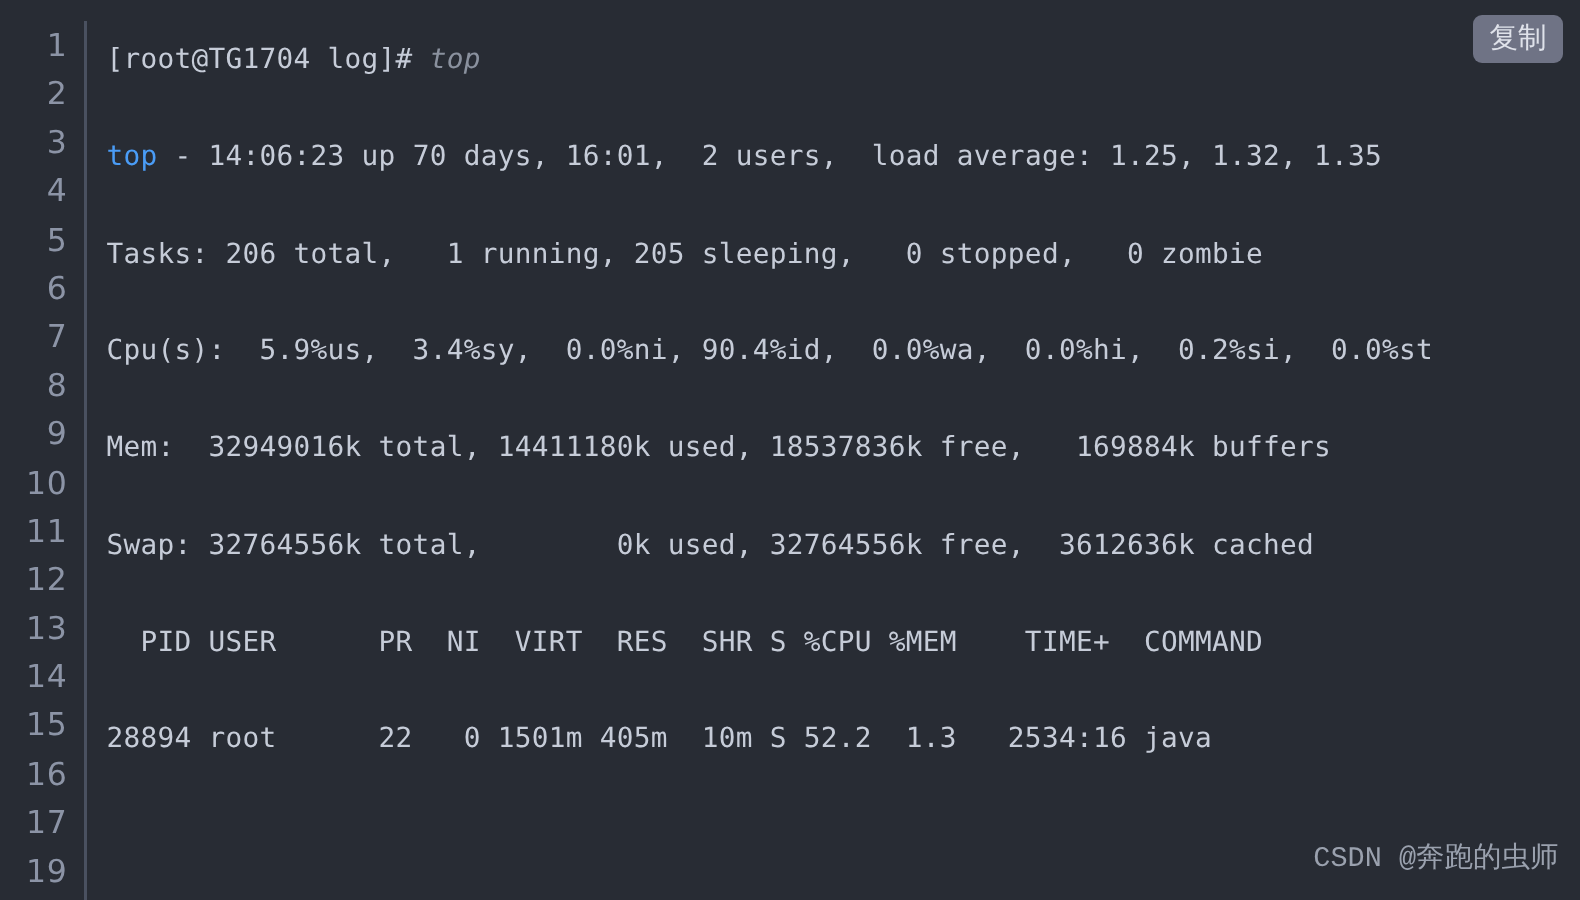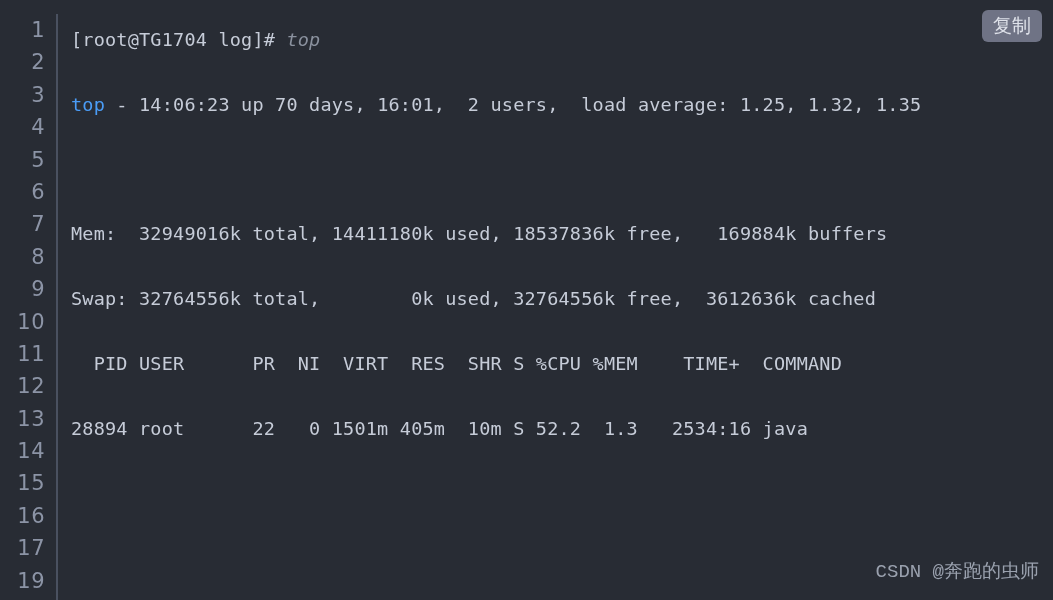--- a/index.html
+++ b/index.html
@@ -124,21 +124,23 @@
         <span class="gutter-num">16</span>
         <span class="gutter-num">17</span>
         <span class="gutter-num">19</span>
       </div>
 
     <div id="code-lines">
         <div class="code-line"><span class="tok-plain">[root@TG1704 log]# </span><span class="tok-cmt">top</span></div>
         <div class="code-line">&nbsp;</div>
         <div class="code-line"><span class="tok-kw">top</span><span class="tok-plain"> - 14:06:23 up 70 days, 16:01,  2 users,  load average: 1.25, 1.32, 1.35</span></div>
         <div class="code-line">&nbsp;</div>
+        <div class="code-line"><span class="tok-plain">Tasks: 206 total,   1 running, 205 sleeping,   0 stopped,   0 zombie</span></div>
         <div class="code-line">&nbsp;</div>
+        <div class="code-line"><span class="tok-plain">Cpu(s):  5.9%us,  3.4%sy,  0.0%ni, 90.4%id,  0.0%wa,  0.0%hi,  0.2%si,  0.0%st</span></div>
         <div class="code-line">&nbsp;</div>
         <div class="code-line"><span class="tok-plain">Mem:  32949016k total, 14411180k used, 18537836k free,   169884k buffers</span></div>
         <div class="code-line">&nbsp;</div>
         <div class="code-line"><span class="tok-plain">Swap: 32764556k total,        0k used, 32764556k free,  3612636k cached</span></div>
         <div class="code-line">&nbsp;</div>
         <div class="code-line"><span class="tok-plain">  PID USER      PR  NI  VIRT  RES  SHR S %CPU %MEM    TIME+  COMMAND</span></div>
         <div class="code-line">&nbsp;</div>
         <div class="code-line"><span class="tok-plain">28894 root      22   0 1501m 405m  10m S 52.2  1.3   2534:16 java</span></div>
         <div class="code-line">&nbsp;</div>
         <div class="code-line">&nbsp;</div>

